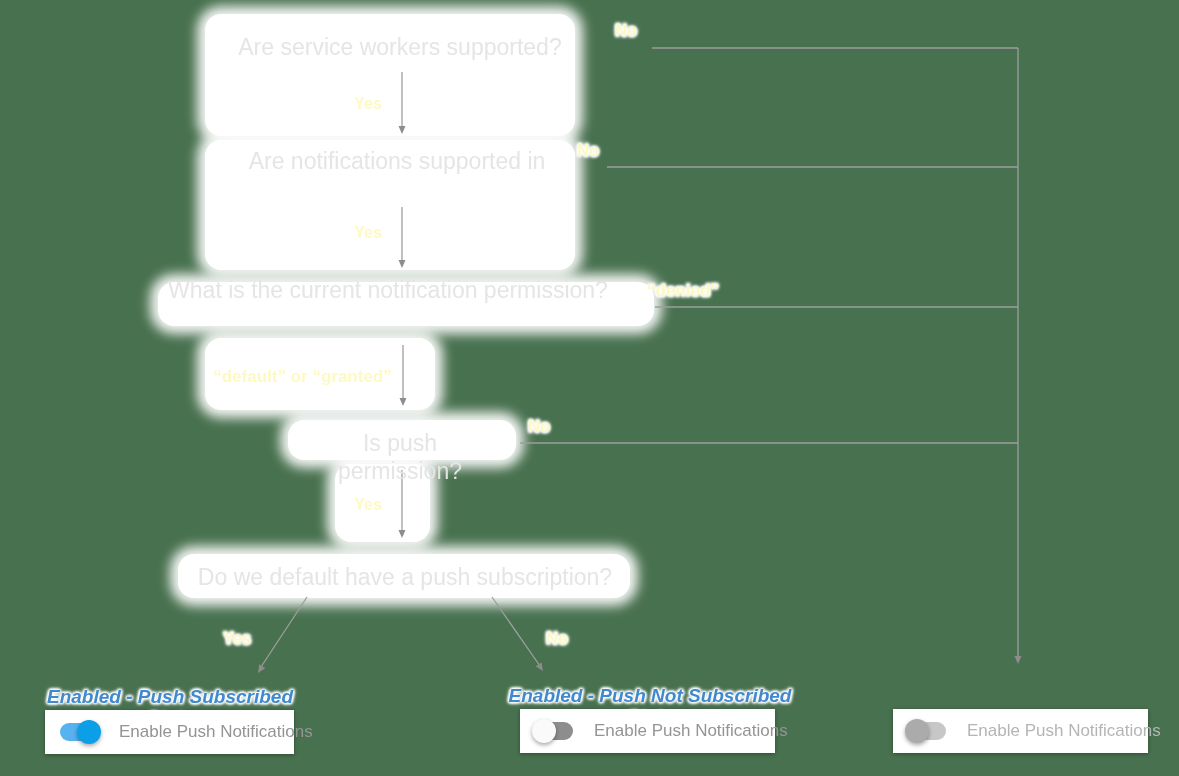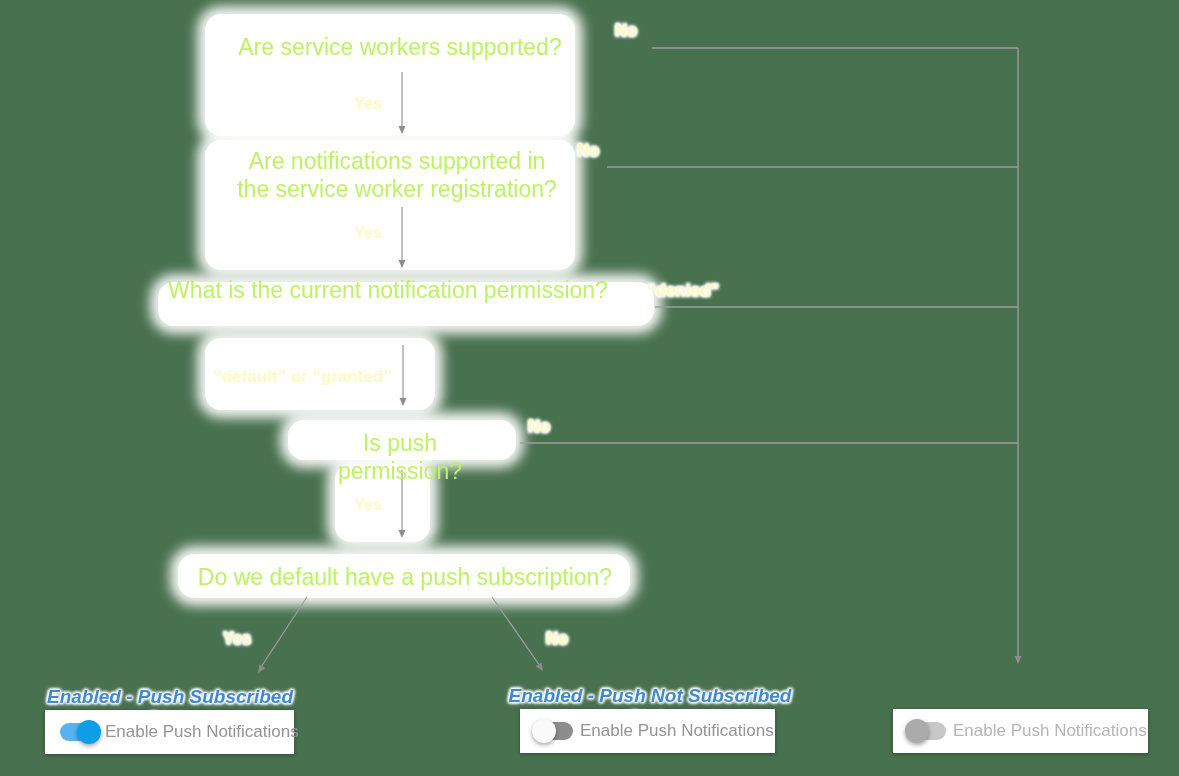--- a/index.html
+++ b/index.html
@@ -5,34 +5,34 @@
   html,body{margin:0;padding:0;}
   body{font-family:"Liberation Sans", sans-serif;}
   .stage{position:relative;width:1179px;height:776px;background:#48714F;overflow:hidden;}
 
   
   .blob{position:absolute;background:#fff;border-radius:16px;
         box-shadow:0 0 12px 8px rgba(255,255,255,0.92);}
 
   .connectors{position:absolute;left:0;top:0;}
 
-  .q{position:absolute;text-align:center;color:#bef264;font-size:23px;line-height:28px;}
+  .q{position:absolute;text-align:center;color:#e5e5e5;font-size:23px;line-height:28px;}
 
   .edge{position:absolute;text-align:center;color:#fef9c3;font-size:16px;font-weight:600;
         text-shadow:0 0 3px #fff,0 0 3px #fff,0 0 5px #fff,
                     1px 1px 3px #fff,-1px -1px 3px #fff,1px -1px 3px #fff,-1px 1px 3px #fff;}
   .edge.quoted{font-size:17px;}
 
   .state-title{position:absolute;text-align:center;color:#4189CE;font-size:19px;
         font-style:italic;font-weight:bold;
         text-shadow:0 0 3px #fff,0 0 3px #fff,0 0 5px #fff,
                     1px 1px 3px #fff,-1px -1px 3px #fff,1px -1px 3px #fff,-1px 1px 3px #fff;}
 
   .card{position:absolute;background:#fff;height:44px;display:flex;align-items:center;
-        padding-left:12px;box-sizing:border-box;gap:4px;
+        padding-left:12px;box-sizing:border-box;gap:18px;
         box-shadow:0 1px 4px rgba(0,0,0,0.35);}
   .card-label{font-size:17px;color:#949494;white-space:nowrap;}
   .card-label.dim{color:#B5B5B5;}
 
   .toggle{position:relative;width:44px;height:26px;flex:0 0 auto;cursor:pointer;}
   .toggle .track{position:absolute;left:3px;top:4px;width:38px;height:18px;border-radius:9px;}
   .toggle .knob{position:absolute;top:1px;width:24px;height:24px;border-radius:50%;
         box-shadow:0 2px 4px rgba(0,0,0,0.35);}
   .toggle.on  .track{background:#56B3EF;}
   .toggle.on  .knob{left:20px;background:#0C9FE8;}
@@ -77,21 +77,20 @@
       <path d="M254.5 665 L261.5 665 L258 673 Z" transform="rotate(32.6 258 673)"></path>
       <path d="M539.5 663 L546.5 663 L543 671 Z" transform="rotate(-34 543 671)"></path>
     </g>
   </svg>
 
   <div class="q" style="left:200px;top:33px;width:400px">
     <span>Are service workers supported?</span>
   </div>
   <div class="q" style="left:217px;top:147px;width:360px">
     <span>Are notifications supported in</span><br>
-    <span>the service worker registration?</span>
   </div>
   <div class="q" style="left:158px;top:276px;width:460px">
     <span>What is the current notification permission?</span>
   </div>
   <div class="q" style="left:300px;top:429px;width:200px">
     <span>Is push permission?</span>
   </div>
   <div class="q" style="left:185px;top:563px;width:440px">
     <span>Do we default have a push subscription?</span>
   </div>

